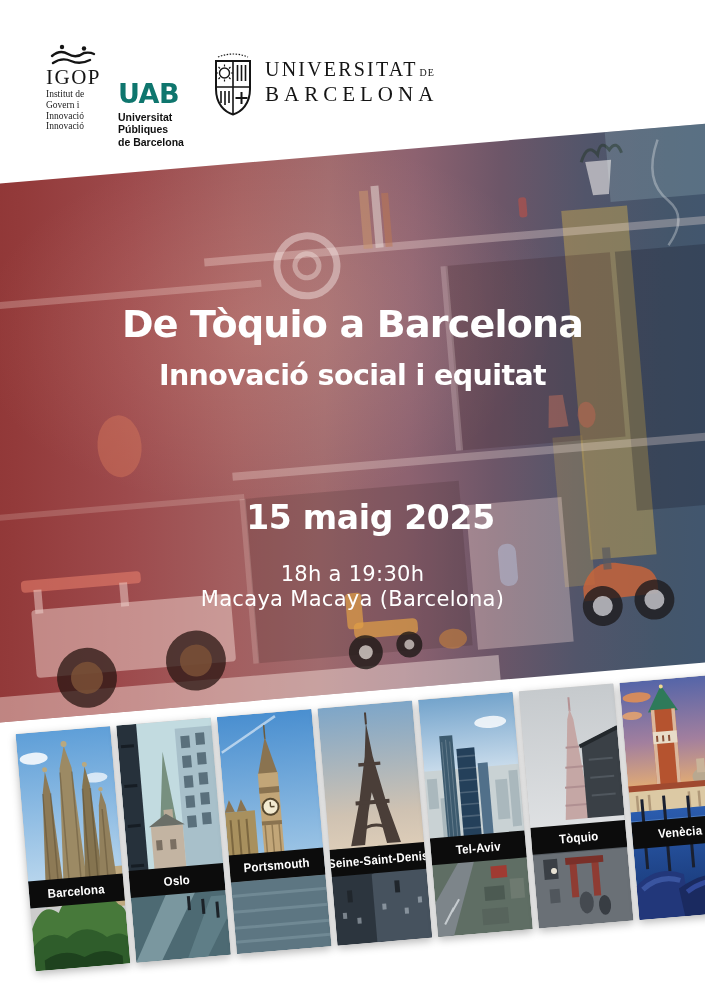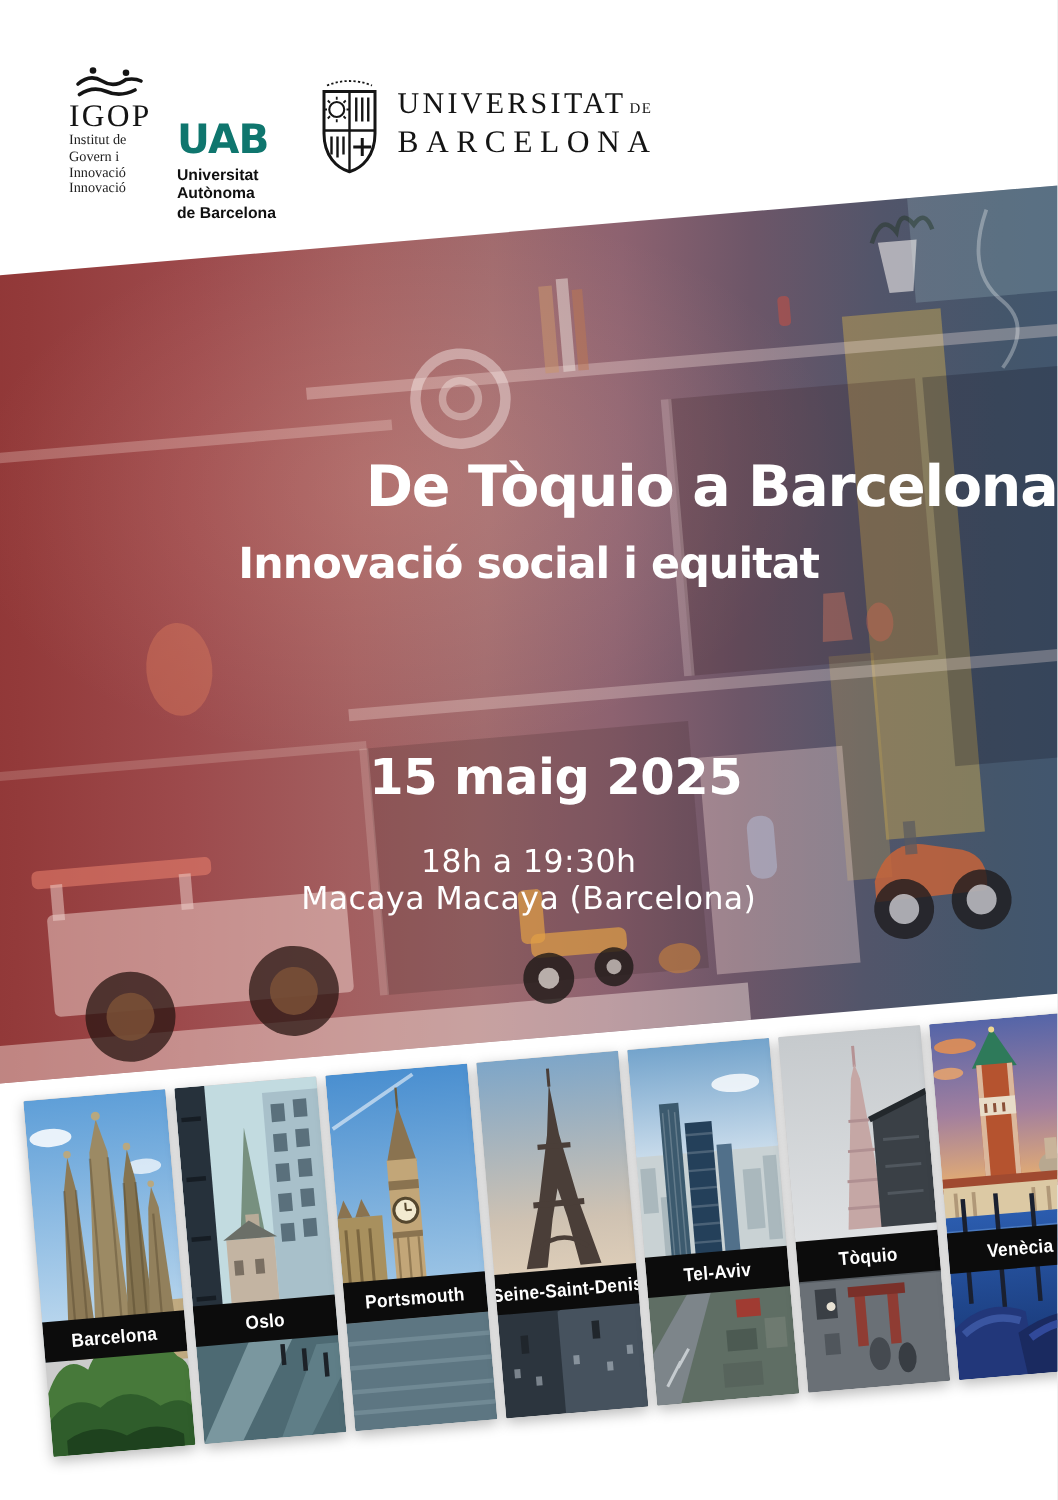--- a/index.html
+++ b/index.html
@@ -54,21 +54,21 @@
   }
   .band span{
     color:#fff;font:700 12.5px "Liberation Sans",sans-serif;
     letter-spacing:.2px;transform:scaleX(.92);white-space:nowrap;
   }
 
   
   .overlay{position:absolute;left:0;right:0;top:0;z-index:4;text-align:center;color:#fff;pointer-events:none;}
   .hero-title{
     position:absolute;left:0;right:0;top:301px;margin:0;
-    font:800 38px/46px "DejaVu Sans",sans-serif;letter-spacing:-.8px;text-align:right;
+    font:800 38px/46px "DejaVu Sans",sans-serif;letter-spacing:-.8px;
   }
   .hero-sub{
     position:absolute;left:0;right:0;top:358px;margin:0;
     font:700 28.5px/35px "DejaVu Sans",sans-serif;letter-spacing:-.6px;
   }
   .event-date{
     position:absolute;left:0;right:0;top:499px;
     font:800 33px/38px "DejaVu Sans",sans-serif;letter-spacing:-.3px;padding-left:36px;
   }
   .event-when{
@@ -96,21 +96,21 @@
         <div>Govern i</div>
         <div>Innovació</div>
         <div>Innovació</div>
       </div>
     </div>
 
     <div class="uab">
       <div class="uab-word">UAB</div>
       <div class="uab-lines">
         <div>Universitat</div>
-        <div>Autònoma</div>
+        <div>Públiques</div>
         <div>de Barcelona</div>
       </div>
     </div>
 
     <div class="ub">
       <svg width="42" height="66" viewBox="0 0 42 66">
         <path d="M4,8 h34 v28 c0,15 -8.5,23 -17,25.5 c-8.5,-2.5 -17,-10.5 -17,-25.5 Z" fill="#ffffff" stroke="#151515" stroke-width="2"></path>
         <path d="M21,8 V61 M4,34 H38" stroke="#151515" stroke-width="1.6"></path>
         <circle cx="12.5" cy="20" r="5" fill="none" stroke="#151515" stroke-width="1.4"></circle>
         <path d="M12.5,13.5 v-2 M12.5,26.5 v2 M6,20 h-2 M19,20 h2 M8,15.5 l-1.5,-1.5 M17,24.5 l1.5,1.5 M8,24.5 l-1.5,1.5 M17,15.5 l1.5,-1.5" stroke="#151515" stroke-width="1.2"></path>

